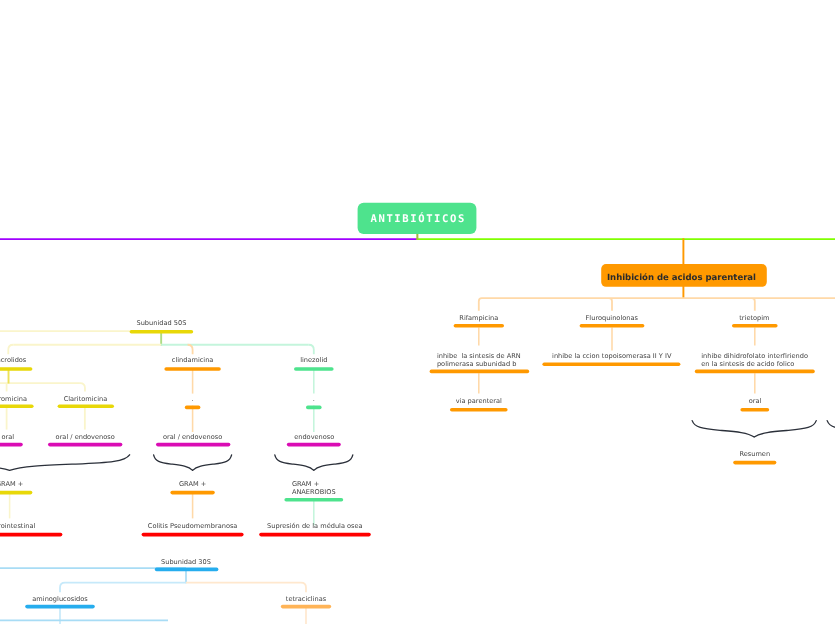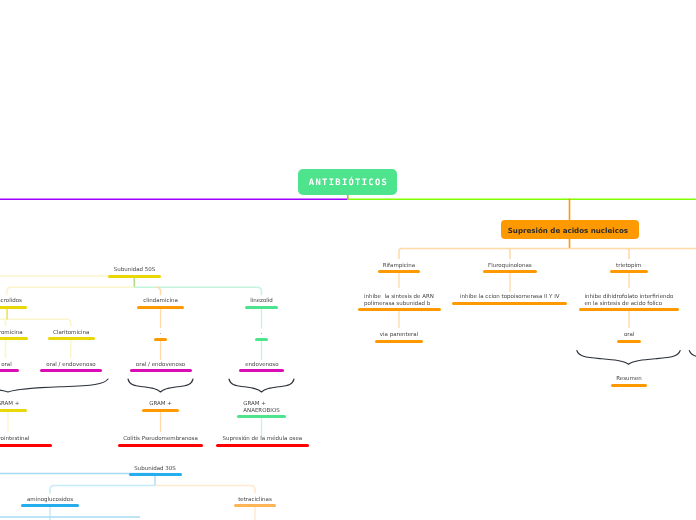--- a/index.html
+++ b/index.html
@@ -66,21 +66,21 @@
       <path d="M 54.2 485.6 L 155 485.6" fill="none" stroke="#C6E9FA" stroke-width="1.5" stroke-linecap="butt" stroke-linejoin="round"></path>
       <path d="M 54.2 485.6 Q 50 485.6 50 489.8 L 50 493.5" fill="none" stroke="#C6E9FA" stroke-width="1.5" stroke-linecap="butt" stroke-linejoin="round"></path>
       <path d="M 155 485.6 L 250.8 485.6" fill="none" stroke="#FFE8CE" stroke-width="1.5" stroke-linecap="butt" stroke-linejoin="round"></path>
       <path d="M 250.8 485.6 Q 255 485.6 255 489.8 L 255 493.5" fill="none" stroke="#FFE8CE" stroke-width="1.5" stroke-linecap="butt" stroke-linejoin="round"></path>
       <path d="M 50 506 L 50 524" fill="none" stroke="#C6E9FA" stroke-width="1.4" stroke-linecap="butt" stroke-linejoin="round"></path>
       <path d="M 255 506 L 255 524" fill="none" stroke="#FFE8CE" stroke-width="1.4" stroke-linecap="butt" stroke-linejoin="round"></path>
       <path d="M -14 517 L 140 517" fill="none" stroke="#A8DCF5" stroke-width="1.5" stroke-linecap="butt" stroke-linejoin="round"></path>
     </svg>
   <div id="nodelayer">
       <div class="node" style="left: 501px; top: 219.8px; width: 137.8px; height: 19px; background: rgb(255, 153, 0); border-radius: 4px;">
-        <div style="position: absolute; left: -2px; top: 1.2px; width: 100%; height: 100%; display: flex; align-items: center; justify-content: center; color: rgb(43, 43, 43); font-size: 7.1px; font-weight: bold;">Supresión de acidos nucleicos</div>
+        <div style="position: absolute; left: -2px; top: 1.2px; width: 100%; height: 100%; display: flex; align-items: center; justify-content: center; color: rgb(43, 43, 43); font-size: 7.1px; font-weight: bold;">Inhibición de acidos parenteral</div>
       </div>
       <div class="node" style="left: 249px; top: 262.8px; width: 300px; height: 1px;">
         <div class="lbl" style="font-size: 5.5px; line-height: 6.8px;"><i>Rifampicina</i></div>
         <div class="bar" style="left: 128.75px; top: 7.4px; width: 42.5px; height: 3.2px; background: rgb(255, 153, 0);"></div>
       </div>
       <div class="node" style="left: 249px; top: 294px; width: 300px; height: 1px;">
         <div class="lbl" style="font-size: 5.5px; line-height: 6.8px;"><i>inhibe  la sintesis de ARN
 polimerasa subunidad b</i></div>
         <div class="bar" style="left: 108.5px; top: 14.2px; width: 83px; height: 3.2px; background: rgb(255, 153, 0);"></div>
       </div>

